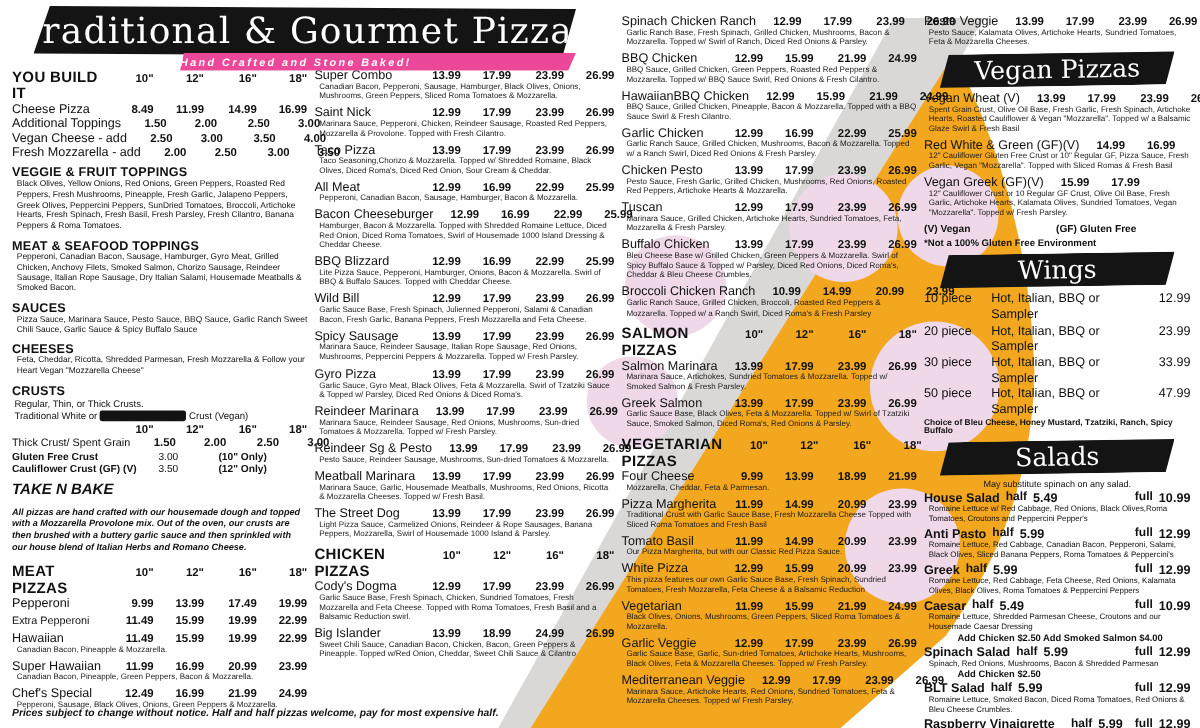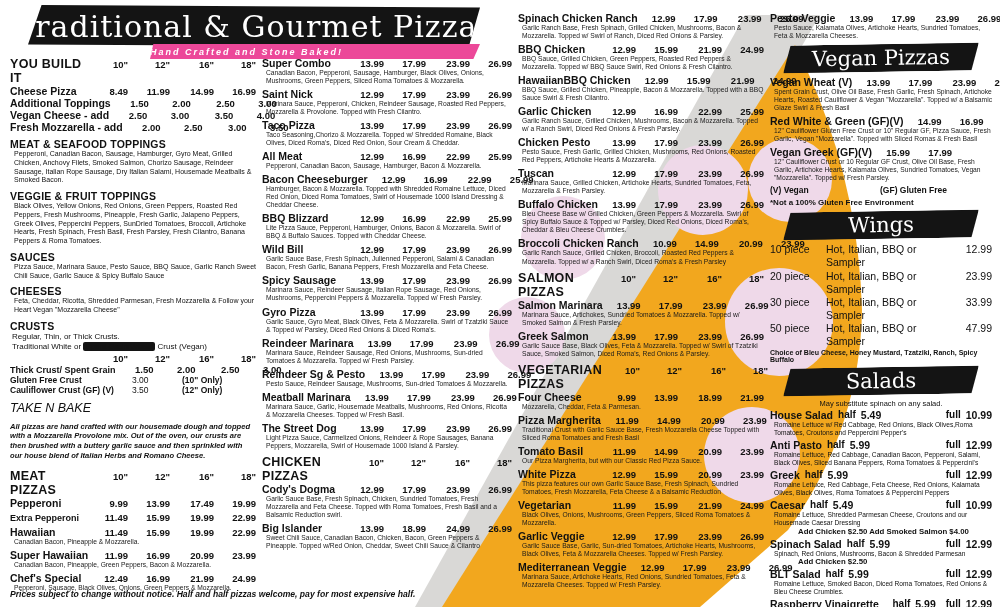--- a/index.html
+++ b/index.html
@@ -19,33 +19,33 @@
   .sub-banner { position:absolute; left:150px; top:44px; width:330px; height:15px; background:#ec4899; z-index:3;
       clip-path:polygon(1% 0,100% 0,98% 100%,0 100%); display:flex; align-items:center; justify-content:flex-start; }
   .sub-banner span { color:#fff; font-style:italic; font-weight:bold; font-size:9px; letter-spacing:2px; white-space:nowrap; }
 
   
   .g { display:grid; grid-template-columns:1fr 38px 42px 44px 42px; align-items:baseline; }
   .g .pz-price, .g .sz { text-align:right; font-weight:bold; font-size:9.5px; }
   .sec-head { margin-top:5px; }
   .sec-title { font-weight:bold; font-size:12.5px; letter-spacing:.3px; }
   .pz { margin-bottom:3px; }
-  .pz-name { font-weight:bold; font-size:10.5px; white-space:nowrap; }
+  .pz-name { font-weight:normal; font-size:10.5px; white-space:nowrap; }
   .pz-name.sm { font-size:9px; }
   .pz-desc { font-size:6.7px; line-height:1.2; color:#1a1a1a; padding-left:4px; }
 
   
   .info { margin-top:5px; }
   .info-title { font-weight:bold; font-size:10.5px; letter-spacing:.2px; }
   .info-body { font-size:7px; line-height:1.25; padding-left:4px; }
   .crust-line { font-size:8px; line-height:1.3; padding-left:2px; }
   .redacted { background:#141414; color:#141414; border-radius:2px; padding:0 2px; }
   .crow { display:grid; grid-template-columns:1fr 40px 84px; font-size:8.5px; align-items:baseline; }
   .crow b { font-size:8.5px; }
-  .tnb-title { font-weight:normal; font-style:italic; font-size:12.5px; margin-top:6px; }
+  .tnb-title { font-weight:bold; font-style:italic; font-size:12.5px; margin-top:6px; }
   .tnb-body { font-size:8px; line-height:1.3; }
   .intro { font-style:italic; font-weight:bold; font-size:7.6px; line-height:1.3; margin-top:7px; }
   .page-footer { position:absolute; left:10px; top:589px; width:560px; z-index:2;
       font-style:italic; font-weight:bold; font-size:8.6px; }
 
   
   .ribbon { background:#141414; color:#fff; margin:4px auto 4px; width:196px; height:28px;
       clip-path:polygon(4% 0,100% 2%,96% 100%,0 98%); display:flex; align-items:center; justify-content:center;
       transform:rotate(-1deg); }
   .ribbon span { font-family:"DejaVu Serif", serif; font-size:21px; }
@@ -122,26 +122,26 @@
         <div class="g">
           <span class="pz-name">Fresh Mozzarella - add</span>
           <span class="pz-price">2.00</span>
           <span class="pz-price">2.50</span>
           <span class="pz-price">3.00</span>
           <span class="pz-price">3.50</span>
         </div>
       </div>
     <div id="info-sections">
         <div class="info">
+          <div class="info-title">VEGGIE &amp; FRUIT TOPPINGS</div>
+          <div class="info-body">Black Olives, Yellow Onions,  Red  Onions, Green Peppers,  Roasted Red Peppers, Fresh Mushrooms,  Pineapple, Fresh Garlic,  Jalapeno Peppers,  Greek Olives, Peppercini Peppers,  SunDried Tomatoes, Broccoli,  Artichoke Hearts,  Fresh Spinach,  Fresh Basil,  Fresh Parsley, Fresh Cilantro, Banana Peppers &amp; Roma Tomatoes.</div>
+        </div>
+        <div class="info">
           <div class="info-title">MEAT &amp; SEAFOOD TOPPINGS</div>
           <div class="info-body">Pepperoni,  Canadian Bacon,  Sausage,  Hamburger,  Gyro Meat, Grilled Chicken, Anchovy Filets, Smoked Salmon, Chorizo Sausage, Reindeer Sausage, Italian Rope Sausage, Dry Italian Salami, Housemade Meatballs &amp; Smoked Bacon.</div>
-        </div>
-        <div class="info">
-          <div class="info-title">VEGGIE &amp; FRUIT TOPPINGS</div>
-          <div class="info-body">Black Olives, Yellow Onions,  Red  Onions, Green Peppers,  Roasted Red Peppers, Fresh Mushrooms,  Pineapple, Fresh Garlic,  Jalapeno Peppers,  Greek Olives, Peppercini Peppers,  SunDried Tomatoes, Broccoli,  Artichoke Hearts,  Fresh Spinach,  Fresh Basil,  Fresh Parsley, Fresh Cilantro, Banana Peppers &amp; Roma Tomatoes.</div>
         </div>
         <div class="info">
           <div class="info-title">SAUCES</div>
           <div class="info-body">Pizza Sauce, Marinara Sauce, Pesto Sauce, BBQ Sauce, Garlic Ranch Sweet Chili Sauce, Garlic Sauce &amp; Spicy Buffalo Sauce</div>
         </div>
         <div class="info">
           <div class="info-title">CHEESES</div>
           <div class="info-body">Feta, Cheddar,  Ricotta,  Shredded Parmesan,  Fresh Mozzarella &amp; Follow your Heart Vegan "Mozzarella Cheese"</div>
         </div>
       </div>

